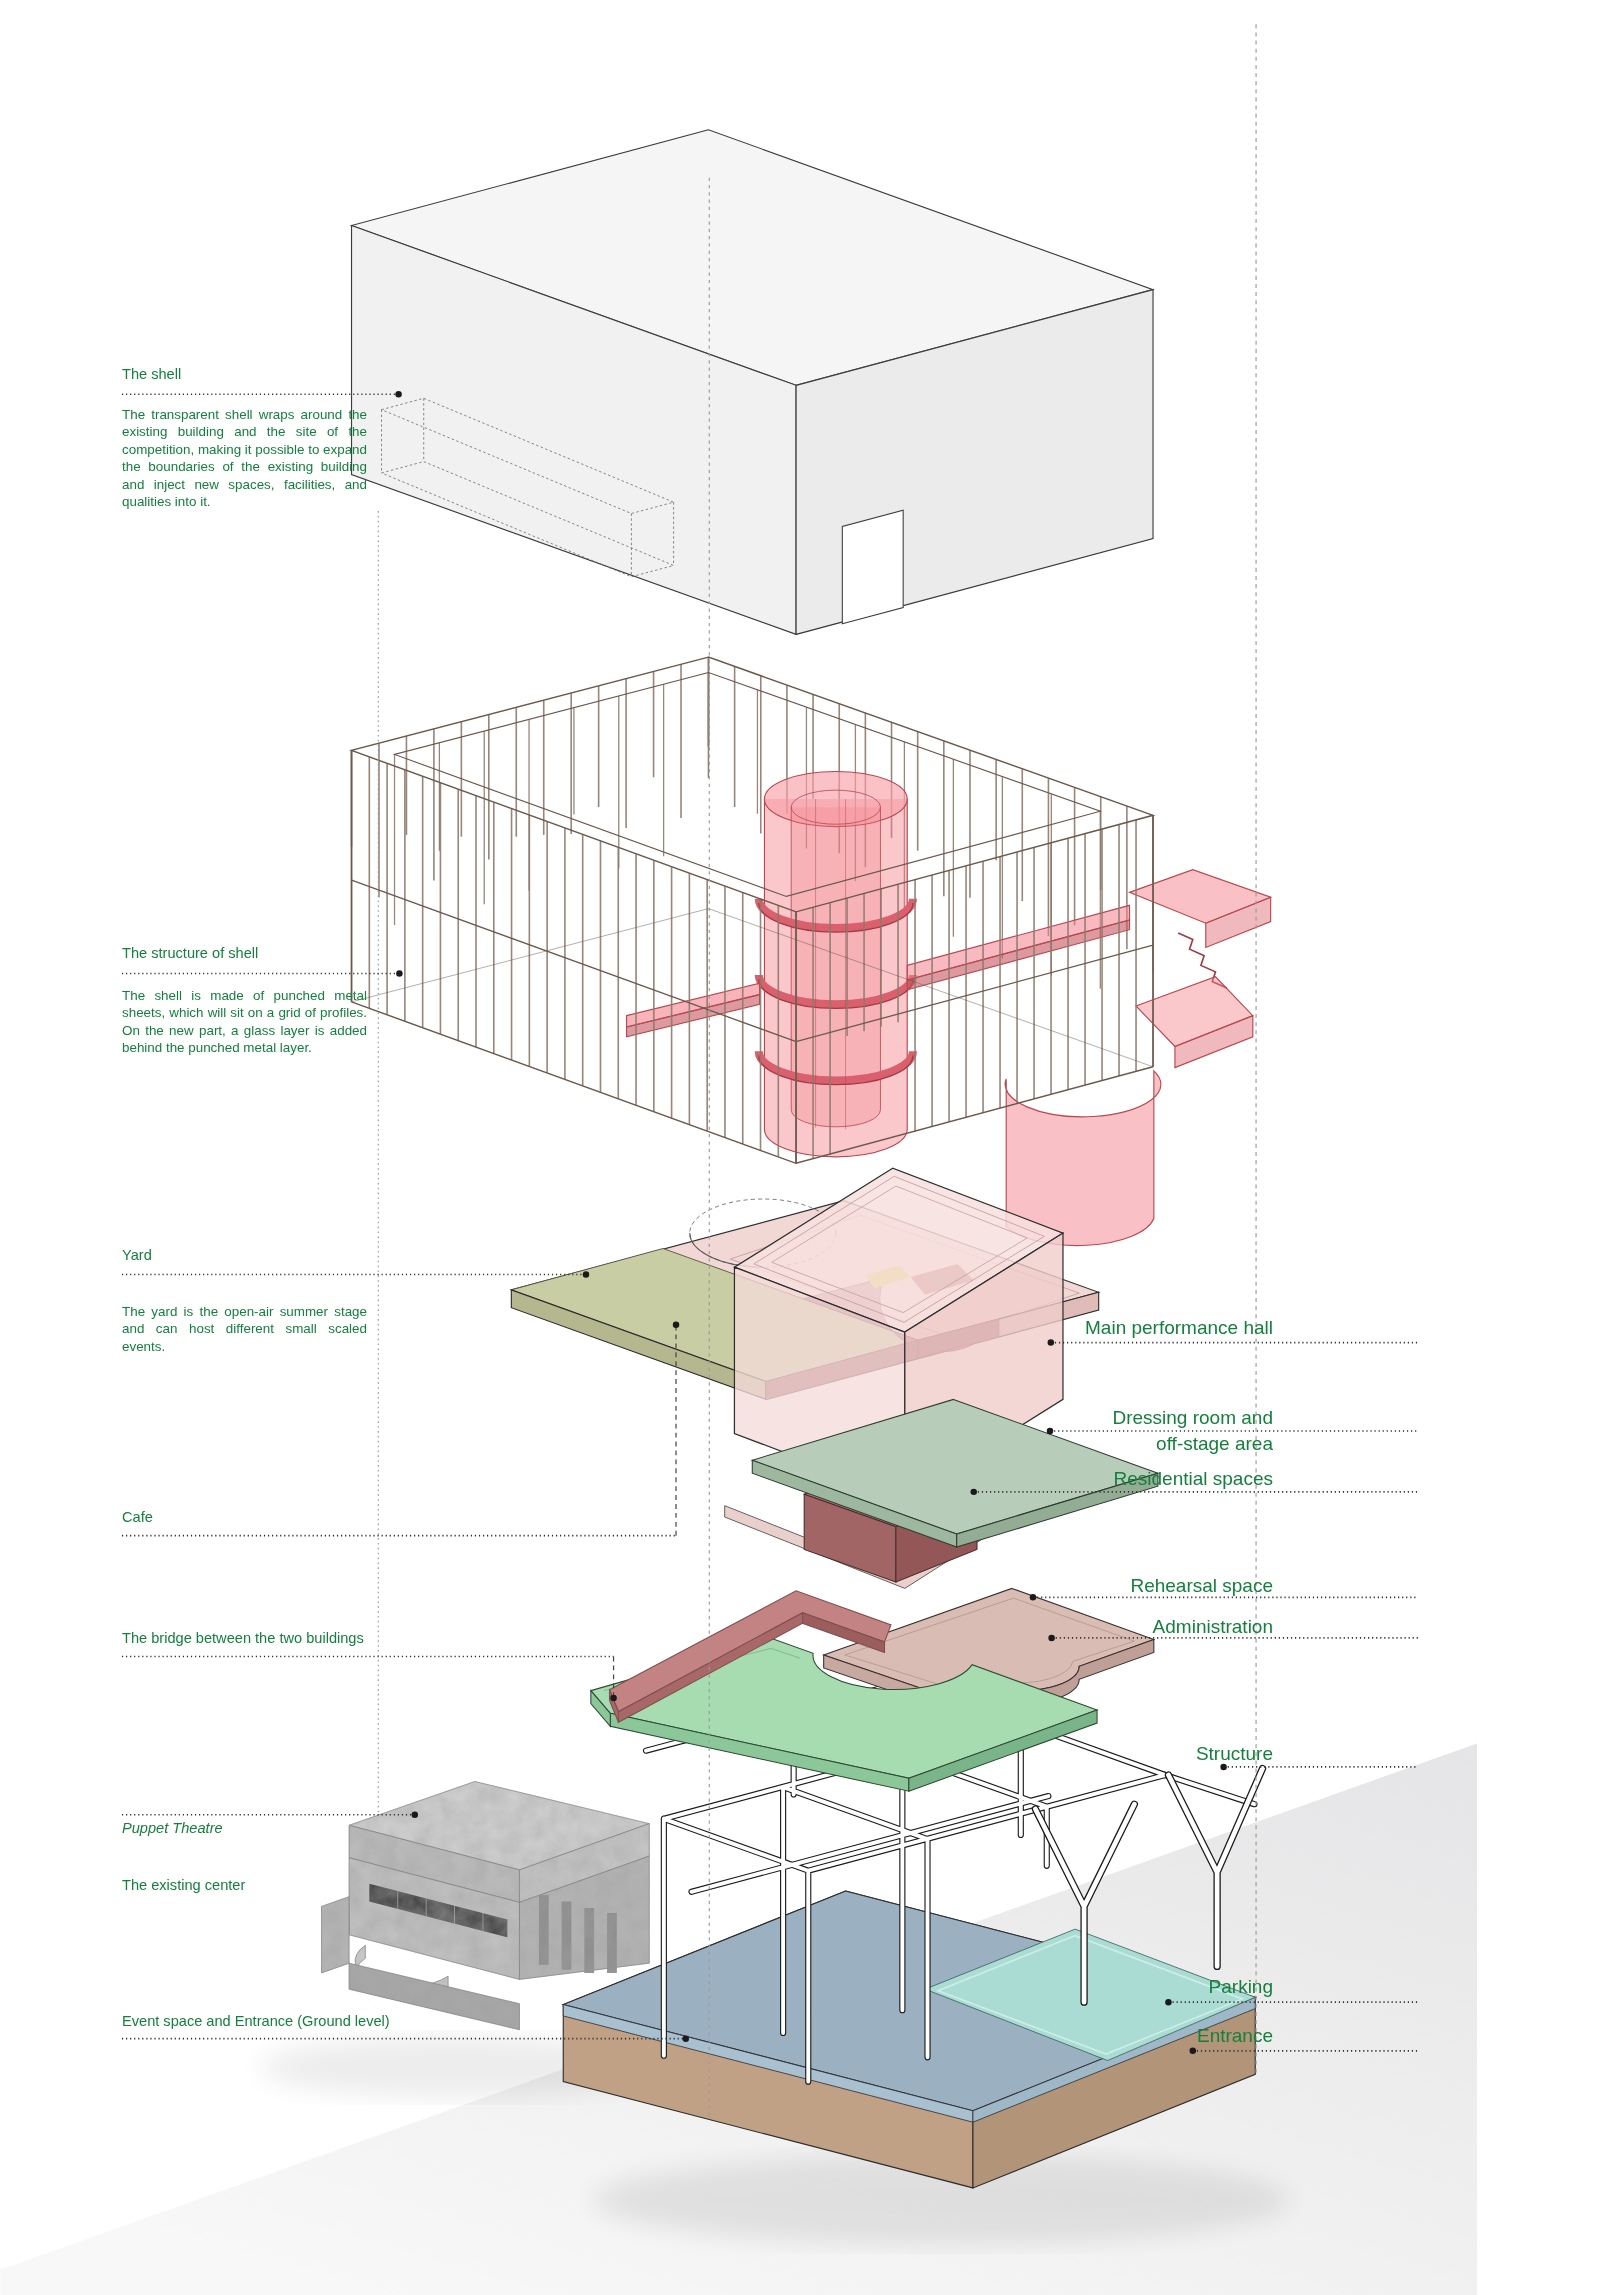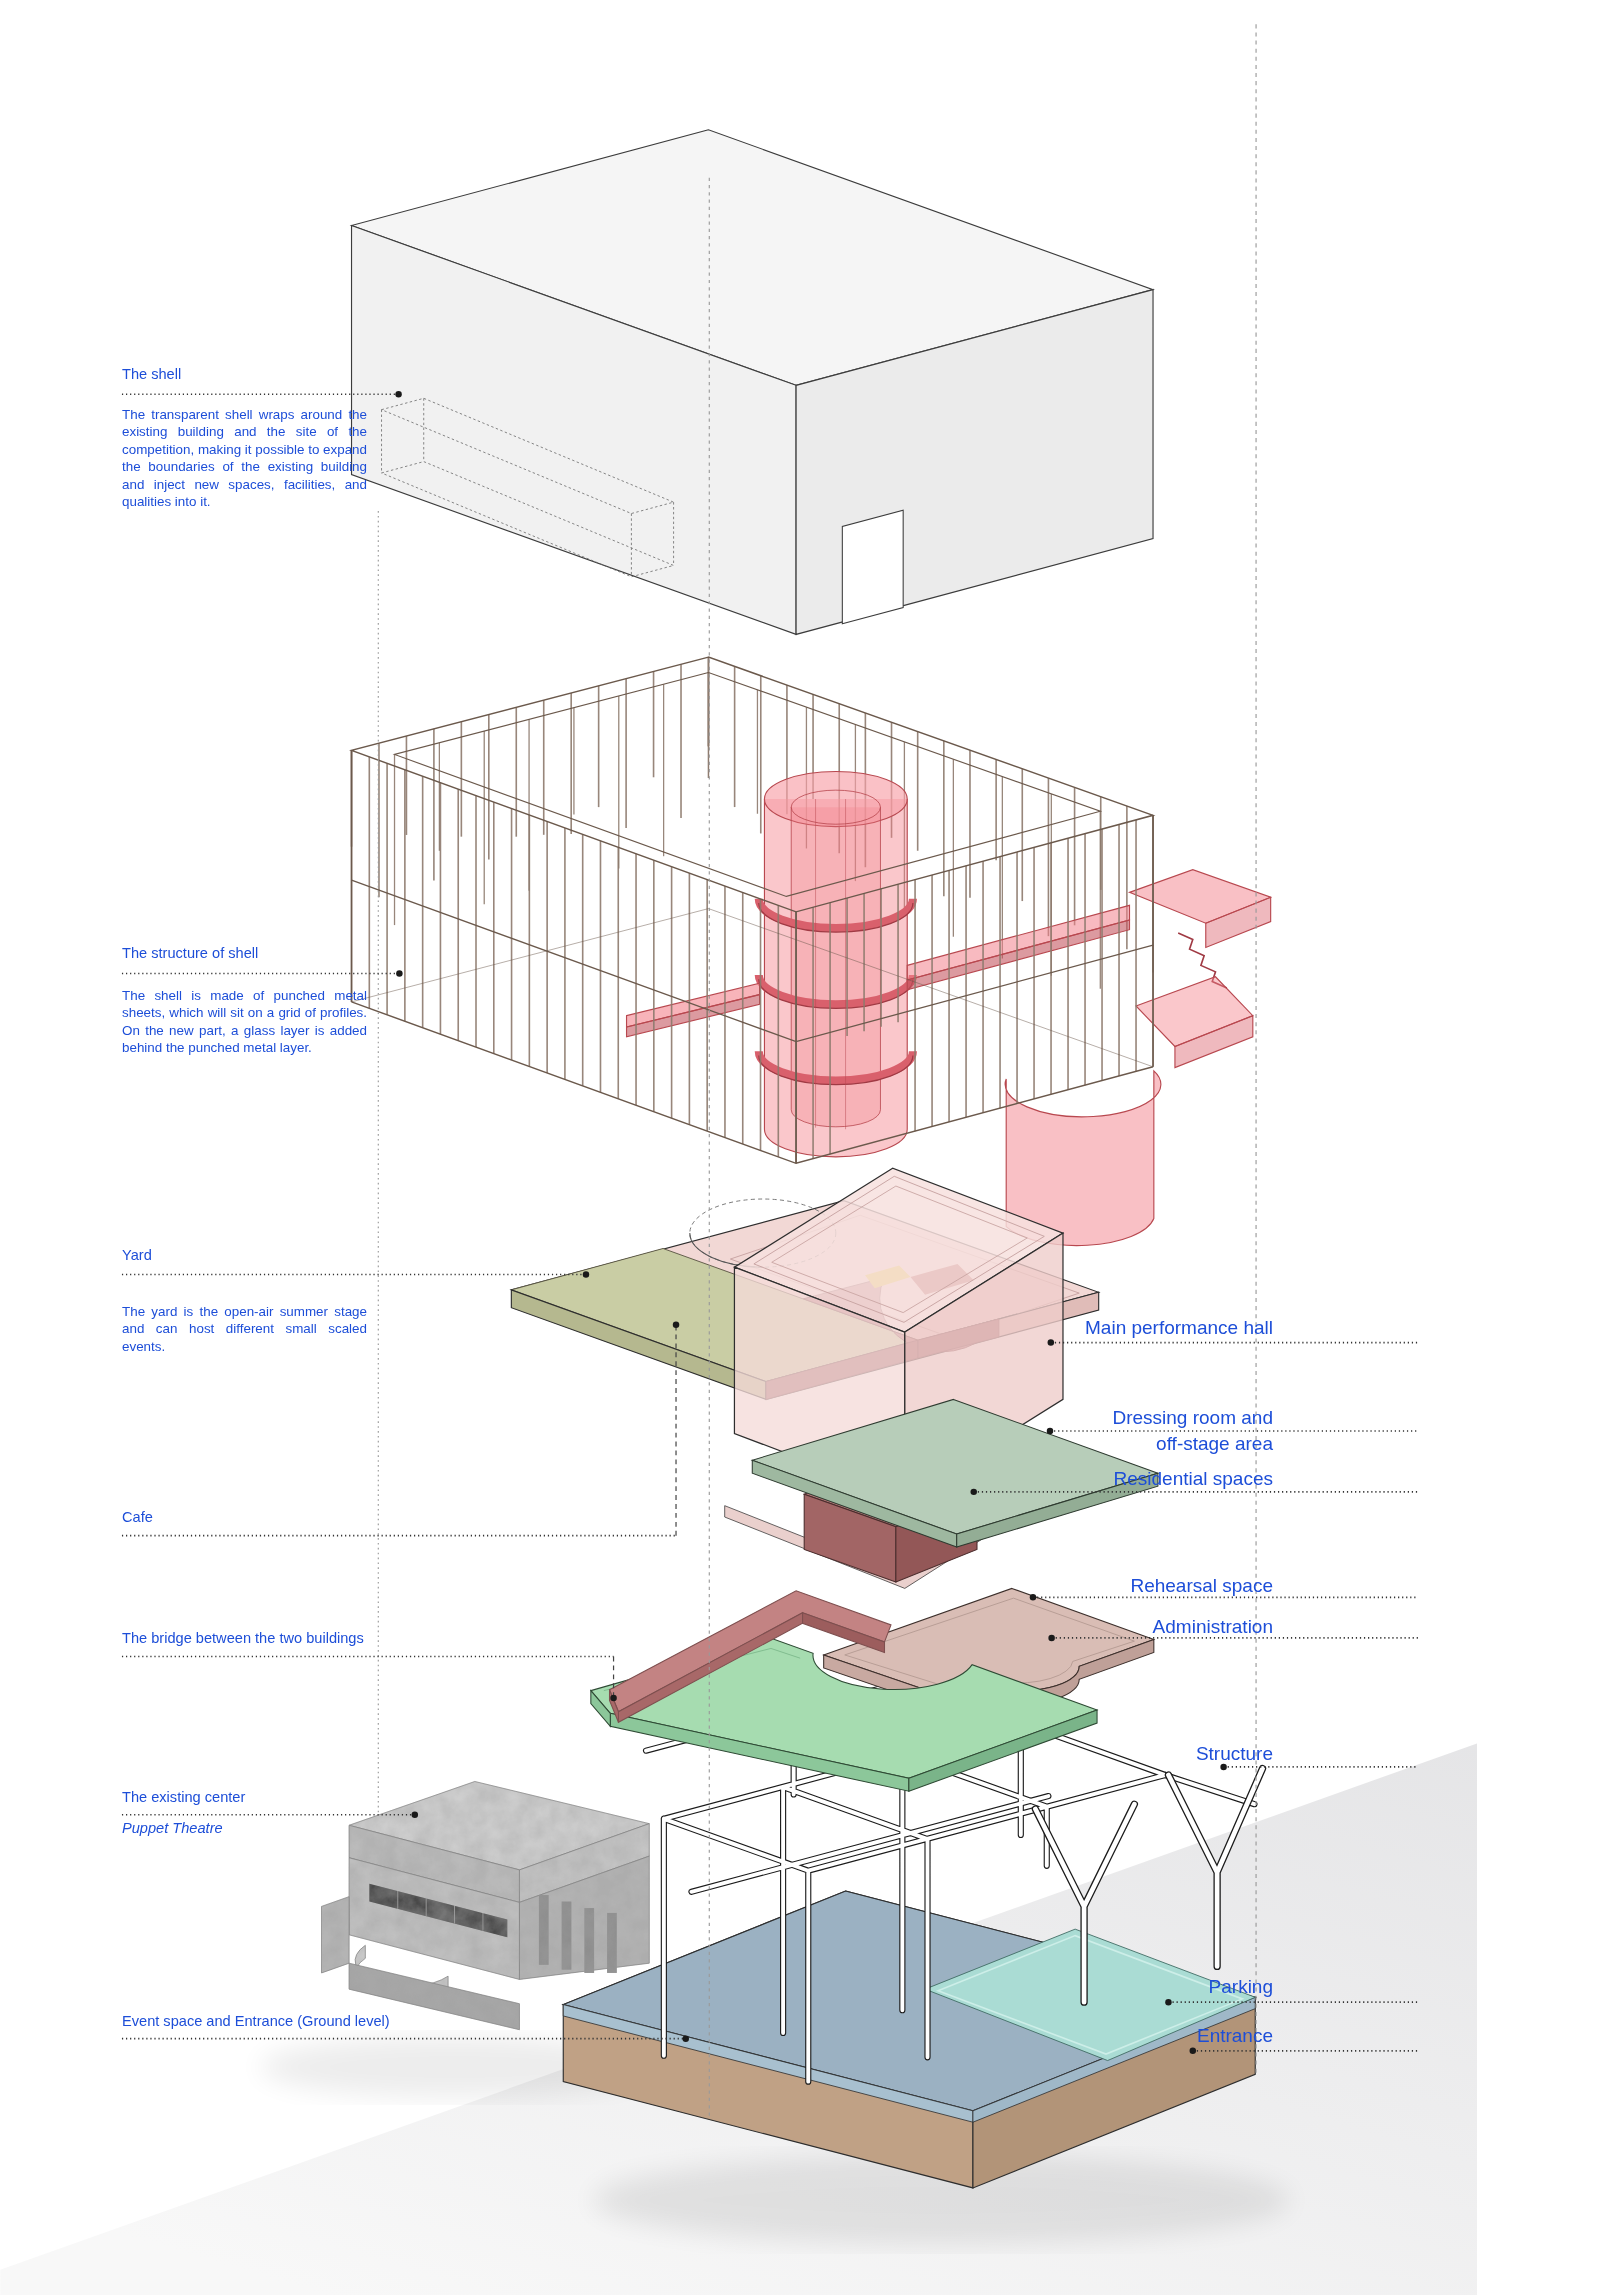--- a/index.html
+++ b/index.html
@@ -1,17 +1,17 @@
 <!DOCTYPE html>
 <html style="font-size:13px"><head>
 <meta charset="utf-8">
 <style>
   html,body{margin:0;padding:0;background:#fff;}
   .canvas{position:relative;width:1477px;height:2295px;background:#ffffff;overflow:hidden;
-          font-family:"Liberation Sans",sans-serif;color:#1d4ed8;}
+          font-family:"Liberation Sans",sans-serif;color:#15803d;}
   svg.diagram{position:absolute;left:0;top:0;}
   .ann{position:absolute;}
   .ltitle{font-size:14.6px;line-height:18px;}
   .lbody{font-size:13.4px;line-height:17.4px;text-align:justify;width:245px;}
   .lbody .p2{margin-top:16px;}
   .rlab{font-size:19px;line-height:17px;text-align:right;}
   .sub{font-size:14.6px;line-height:18px;}
 </style>
 </head>
 <body>
@@ -365,21 +365,21 @@
 
 <div class="ann ltitle" style="left:122px;top:1246px;">Yard</div>
 <div class="ann lbody" style="left:122px;top:1287px;">
   <div class="p2">The yard is the open-air summer stage and can host different small scaled events.</div>
 </div>
 
 <div class="ann ltitle" style="left:122px;top:1508px;">Cafe</div>
 
 <div class="ann ltitle" style="left:122px;top:1629px;">The bridge between the two buildings</div>
 
-<div class="ann ltitle" style="left:122px;top:1788px;">The existing center</div>
+<div class="ann ltitle" style="left:122px;top:1876px;">The existing center</div>
 <div class="ann sub" style="left:122px;top:1819px;font-style:italic;">Puppet Theatre</div>
 
 <div class="ann ltitle" style="left:122px;top:2012px;">Event space and Entrance (Ground level)</div>
 
 <div class="ann rlab" style="right:204px;top:1319px;">Main performance hall</div>
 <div class="ann rlab" style="right:204px;top:1409px;">Dressing room and</div>
 <div class="ann rlab" style="right:204px;top:1435px;">off-stage area</div>
 <div class="ann rlab" style="right:204px;top:1470px;">Residential spaces</div>
 <div class="ann rlab" style="right:204px;top:1577px;">Rehearsal space</div>
 <div class="ann rlab" style="right:204px;top:1618px;">Administration</div>

